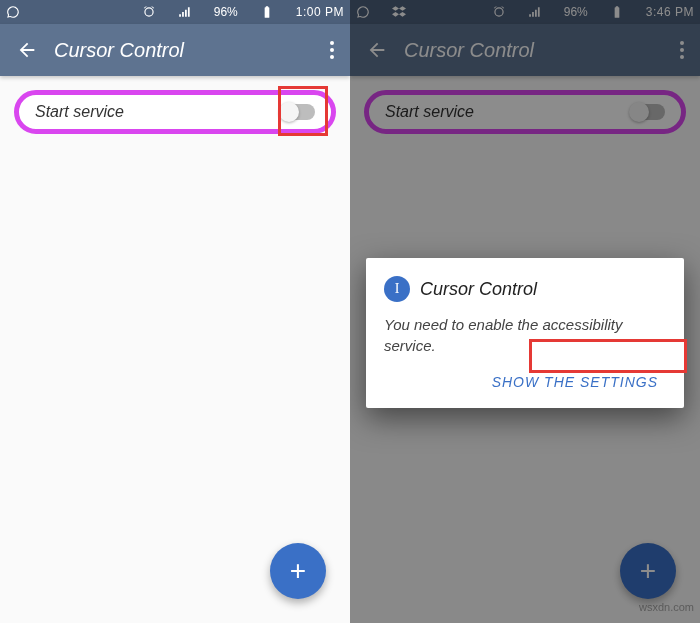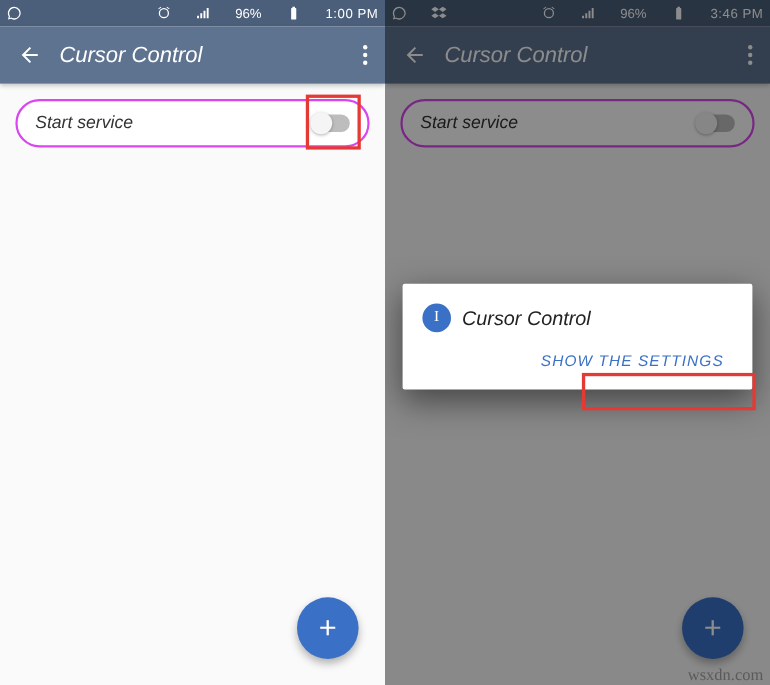--- a/index.html
+++ b/index.html
@@ -57,21 +57,21 @@
     .appbar .title {
       flex: 1;
       font-size: 20px;
       font-style: italic;
       padding-left: 10px;
     }
     .appbar .overflow { padding: 6px; display:flex; flex-direction:column; gap:3px;}
     .appbar .overflow span{ width:4px;height:4px;border-radius:50%;background:#fff;}
     .content { position: relative; z-index: 1; padding: 14px; height: calc(100% - 76px); }
     .card {
-      border: 2px solid #d946ef;
+      border: 5px solid #d946ef;
       border-radius: 22px;
       height: 44px;
       display: flex;
       align-items: center;
       padding: 0 16px;
       background: #fff;
       font-size: 16px;
       font-style: italic;
       color: #333;
     }
@@ -146,23 +146,23 @@
     .dialog .dbtn {
       color: #3a70c6;
       font-size: 14px;
       letter-spacing: 1px;
       padding: 6px 8px;
       text-transform: uppercase;
       text-align: right;
     }
     .watermark {
       position: absolute;
-      bottom: 0; right: 6px;
-      font-family: Liberation Serif, serif;
-      font-size: 15px;
+      bottom: 10px; right: 6px;
+      font-family: Liberation Sans, sans-serif;
+      font-size: 11px;
       color: rgba(0,0,0,.35);
       font-style: normal;
       z-index: 20;
     }
   </style>
 </head>
 <body>
 
 <div class="container">
 
@@ -266,20 +266,21 @@
       <span>+</span>
     </div>
 
     <div class="dialog">
       <div class="dtitle">
         <div class="icircle">
             <span>I</span>
           </div>
         <span>Cursor Control</span>
       </div>
+      <div class="dbody">You need to enable the accessibility service.</div>
       <div class="dactions">
         <div class="dbtn">SHOW THE SETTINGS</div>
       </div>
     </div>
 
     <div class="highlight-red" style="left:179px; top:339px; width:158px; height:34px;"></div>
 
     <div class="watermark">wsxdn.com</div>
   </div>
 

